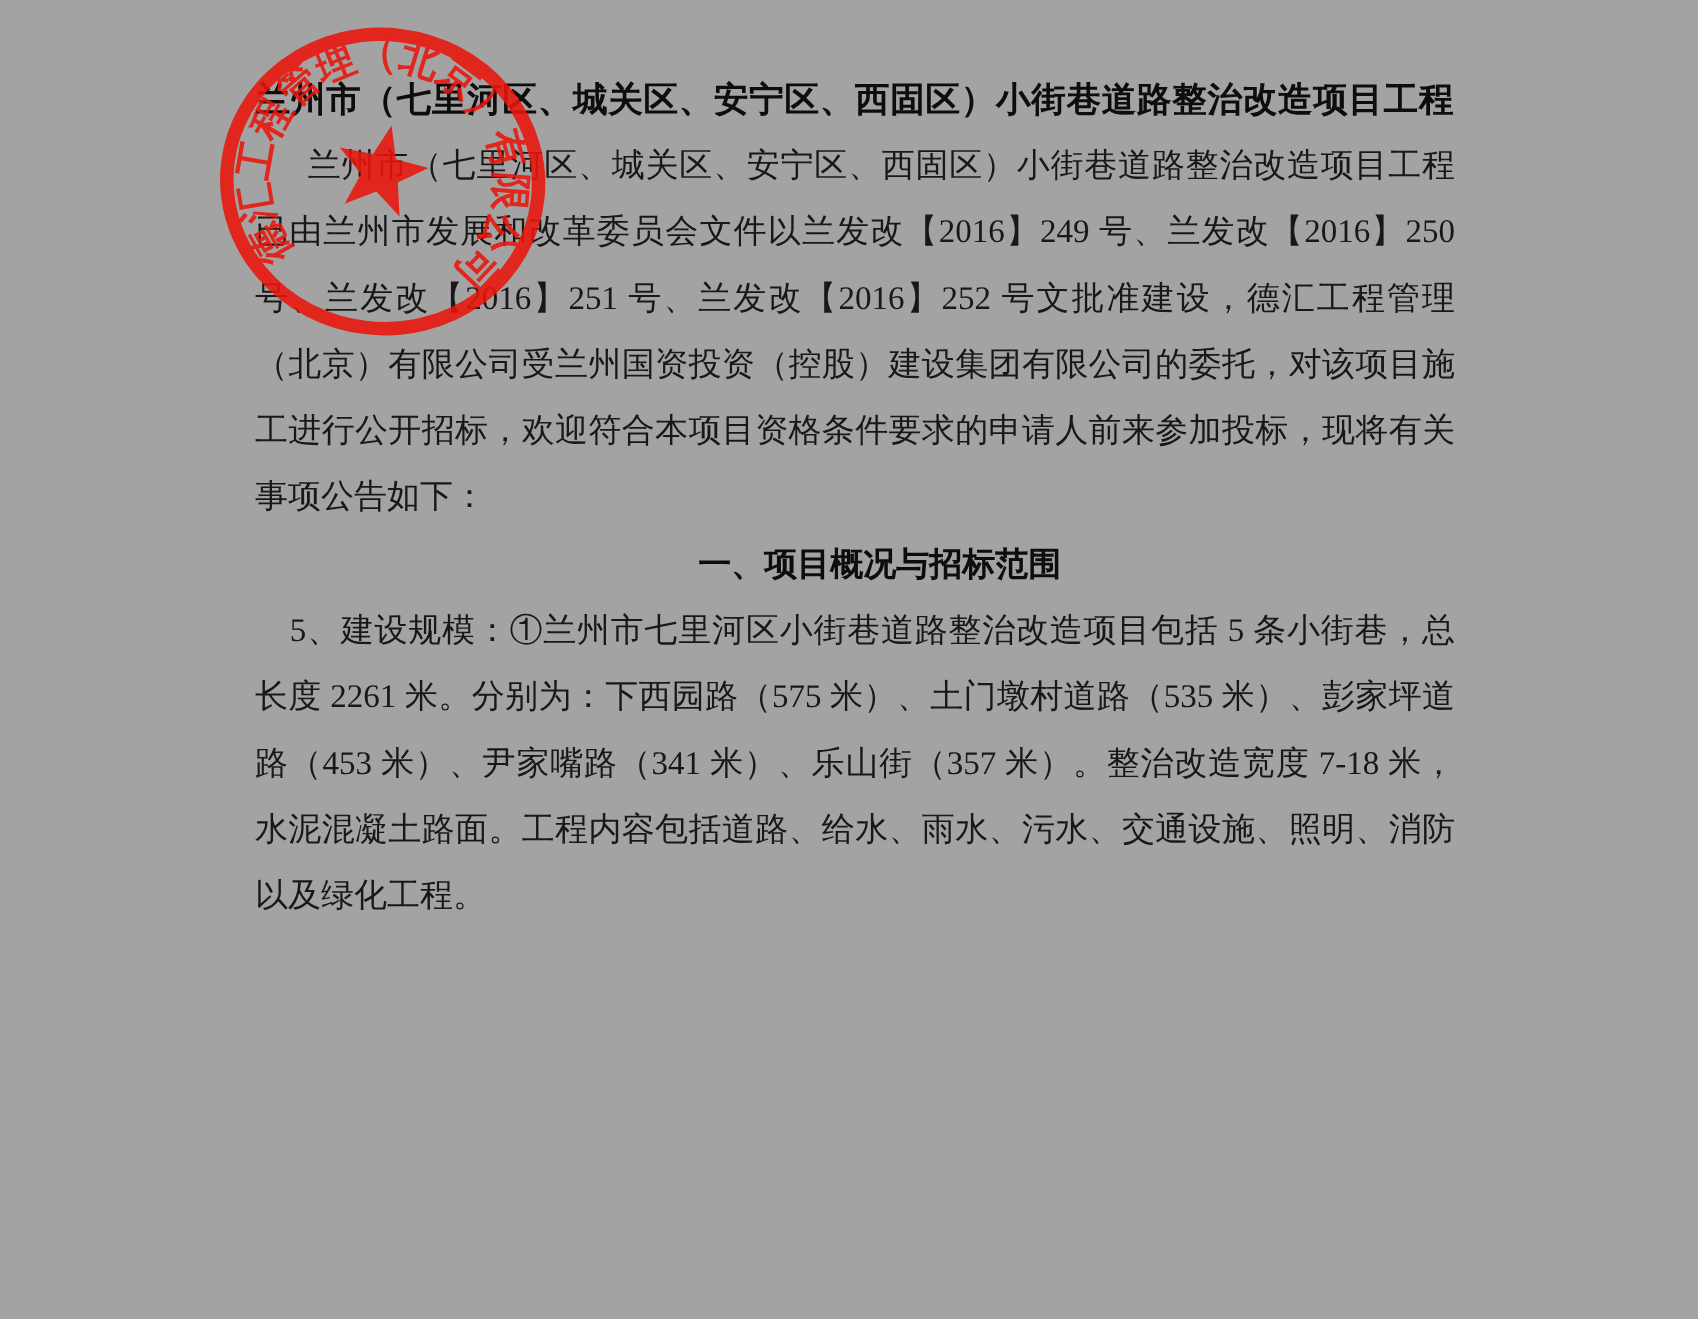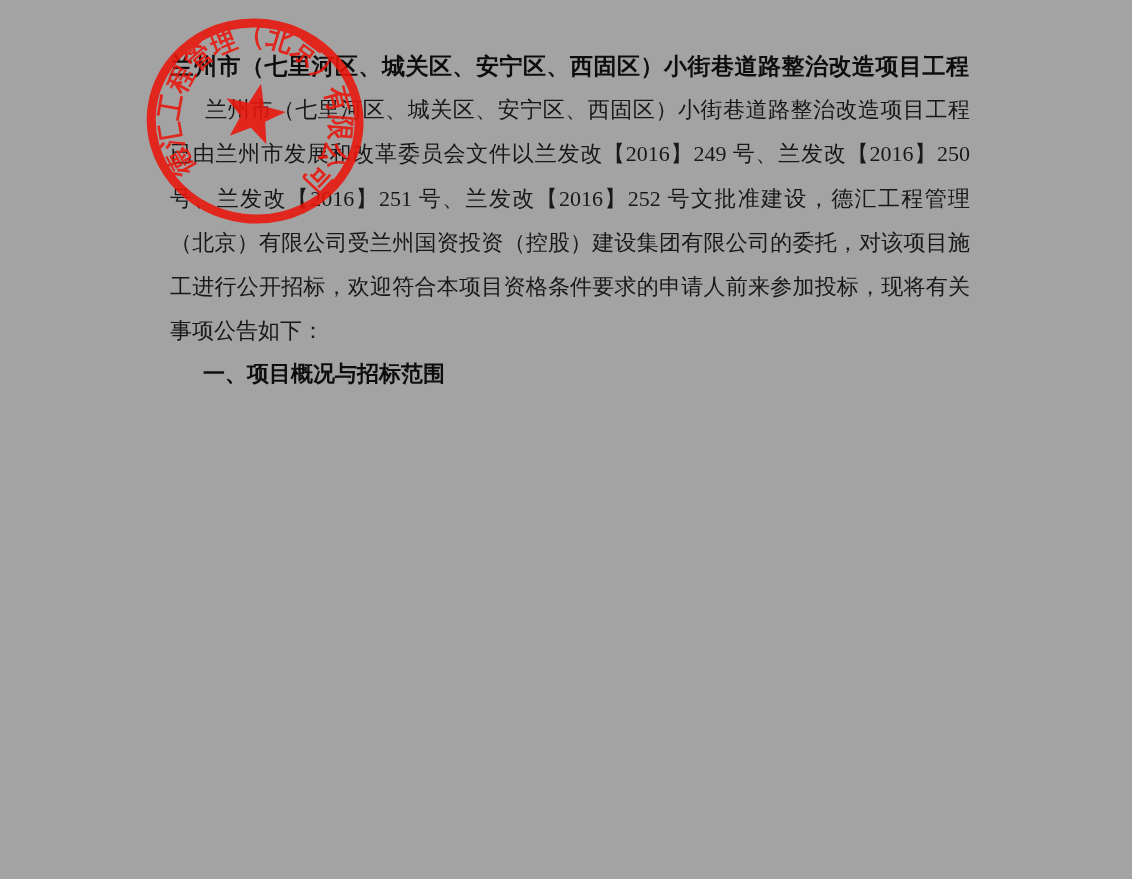--- a/index.html
+++ b/index.html
@@ -32,23 +32,23 @@
   .body-text p {
     font-size: 22px;
     line-height: 44.3px;
     text-align: justify;
     text-justify: inter-ideograph;
     color: #181818;
   }
   p.intro   { text-indent: 1.6em; }
   p.heading {
     text-indent: 1.5em;
-    font-family: Liberation Mono, monospace;
+    font-family: Liberation Sans, sans-serif;
     font-weight: bold;
-    text-align: left;
+    text-align: center;
     color: #0d0d0d;
   }
   p.item { text-indent: 1.05em; }
   
   .seal {
     position: absolute;
     left: 142px; top: 16px;
     width: 226px; height: 212px;
     opacity: 0.88;
     transform: rotate(7deg);
@@ -69,20 +69,21 @@
 
     <div class="title-block">
       <div class="title-line">兰州市（七里河区、城关区、安宁区、西固区）小街巷道路整治改造项目工程</div>
     </div>
 
     <div class="body-text">
       <p class="intro">兰州市（七里河区、城关区、安宁区、西固区）小街巷道路整治改造项目工程已由兰州市发展和改革委员会文件以兰发改【2016】249 号、兰发改【2016】250 号、兰发改【2016】251 号、兰发改【2016】252 号文批准建设，德汇工程管理（北京）有限公司受兰州国资投资（控股）建设集团有限公司的委托，对该项目施工进行公开招标，欢迎符合本项目资格条件要求的申请人前来参加投标，现将有关事项公告如下：</p>
 
       <p class="heading">一、项目概况与招标范围</p>
 
+      <p class="item">5、建设规模：①兰州市七里河区小街巷道路整治改造项目包括 5 条小街巷，总长度 2261 米。分别为：下西园路（575 米）、土门墩村道路（535 米）、彭家坪道路（453 米）、尹家嘴路（341 米）、乐山街（357 米）。整治改造宽度 7-18 米，水泥混凝土路面。工程内容包括道路、给水、雨水、污水、交通设施、照明、消防以及绿化工程。</p>
     </div>
 
   </div>
 
   <svg class="seal" viewBox="0 0 226 212" xmlns="http://www.w3.org/2000/svg">
 
     <ellipse cx="113" cy="105" rx="104" ry="98" fill="none" stroke-width="9" stroke="#ea150b"></ellipse>
 
     <polygon transform="translate(111,99) rotate(6)" points="0,-32 7.8,-10.7 30.4,-9.9 12.6,4.1 18.8,25.9 0,13.2 -18.8,25.9 -12.6,4.1 -30.4,-9.9 -7.8,-10.7" fill="#ea150b"></polygon>
 

